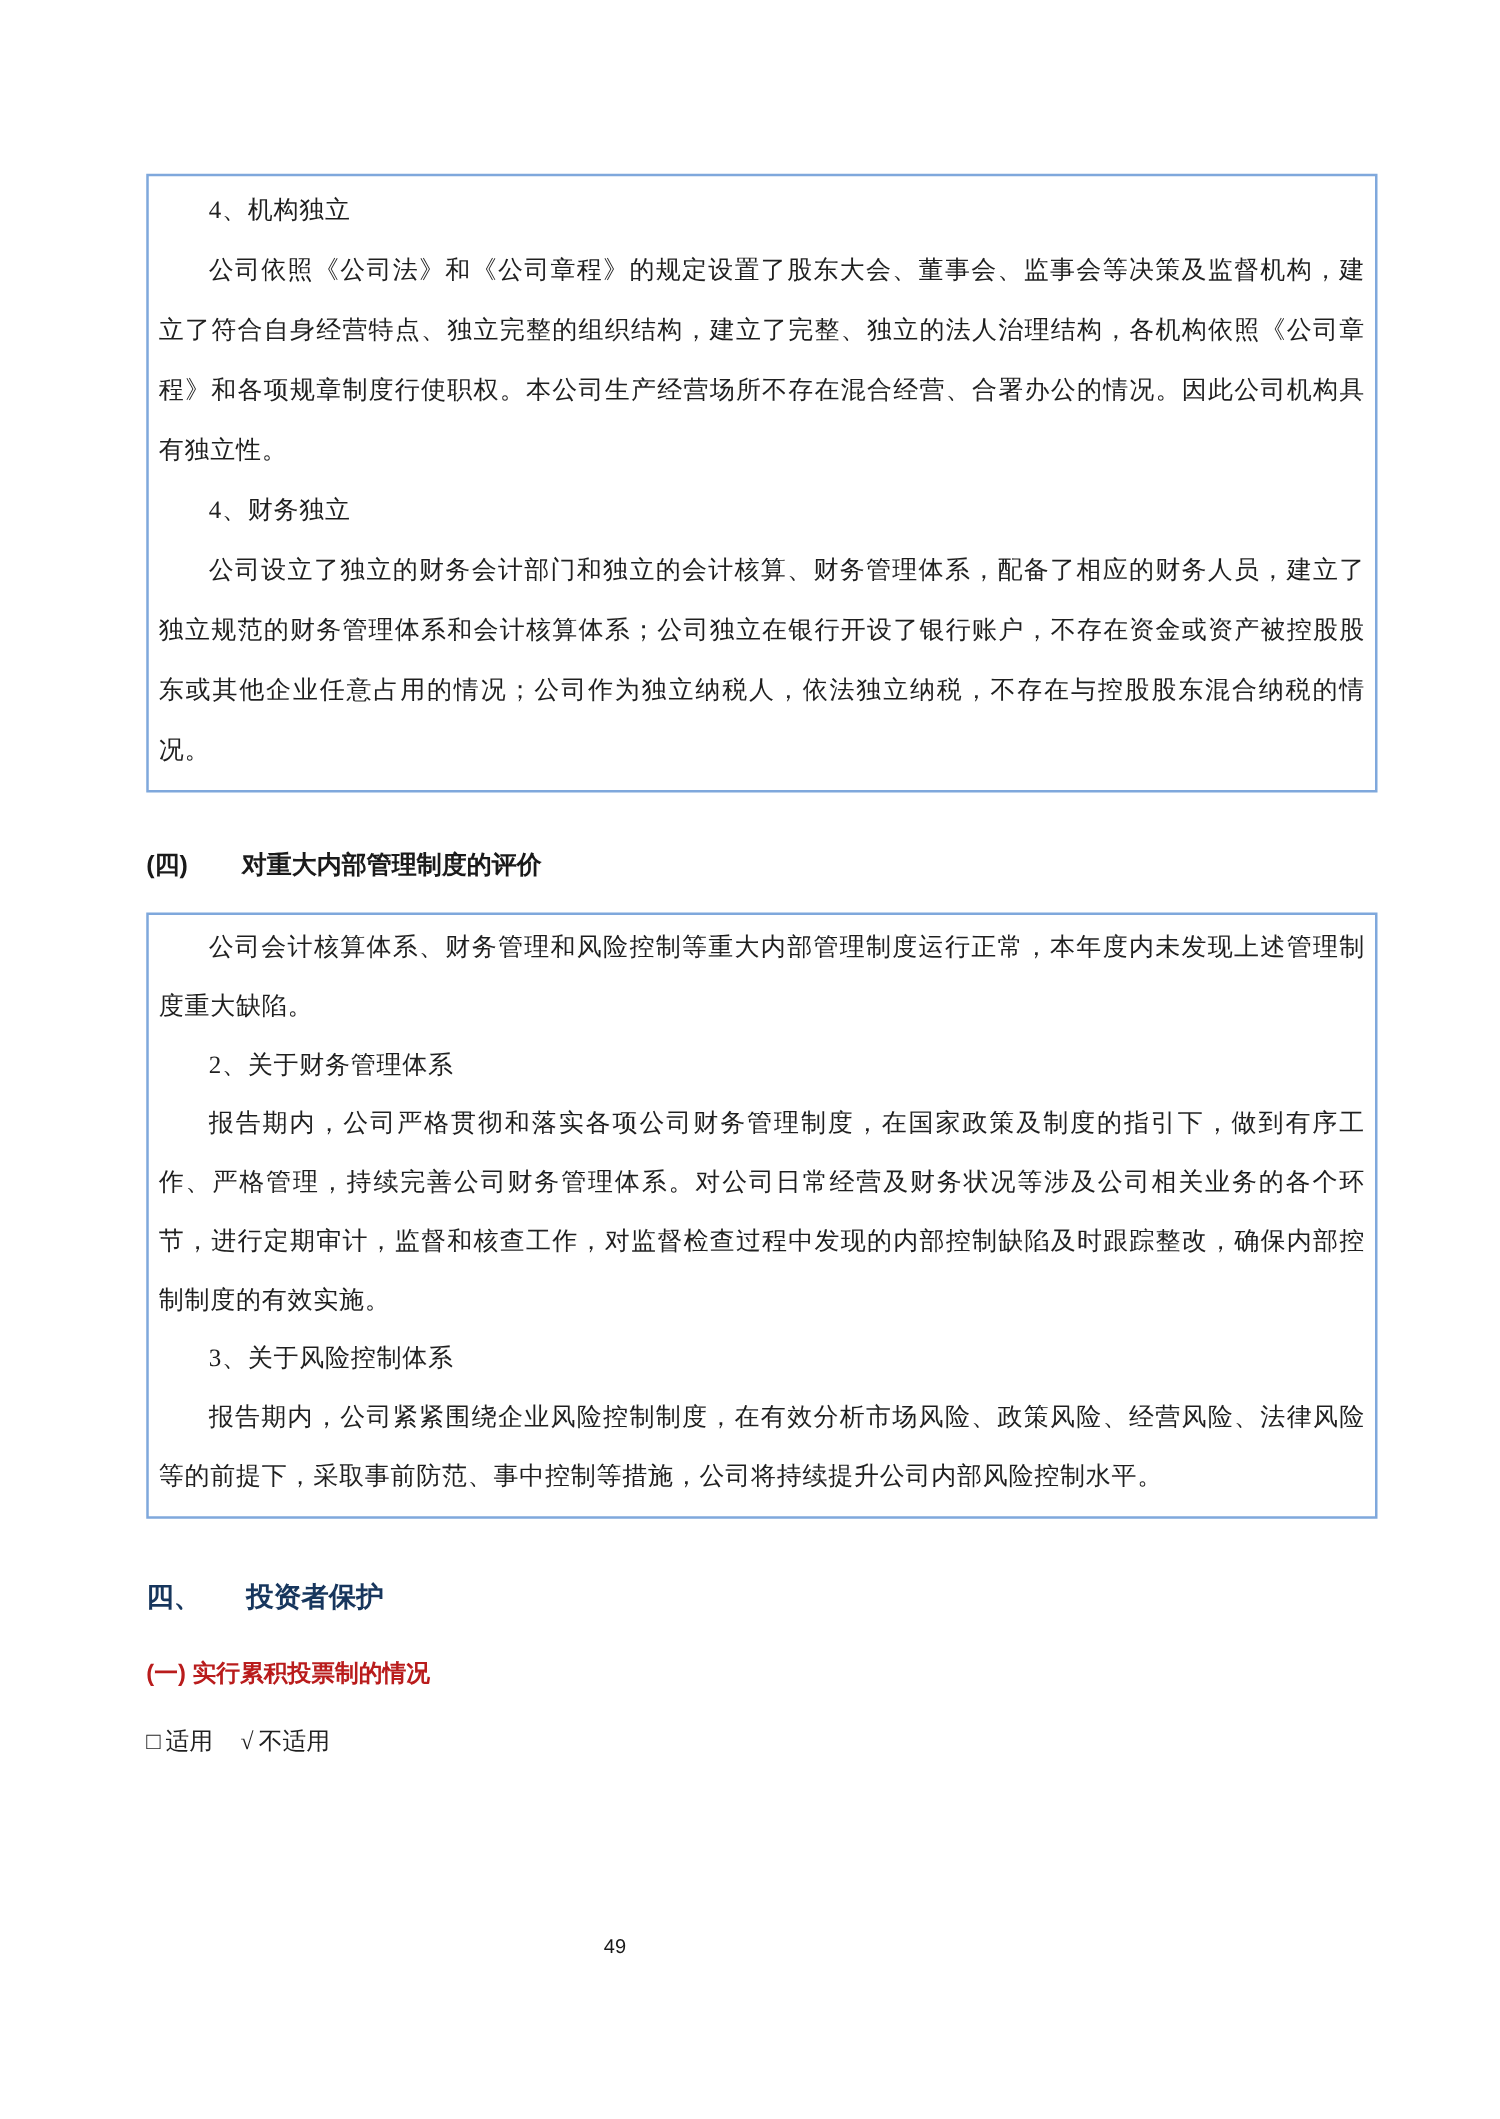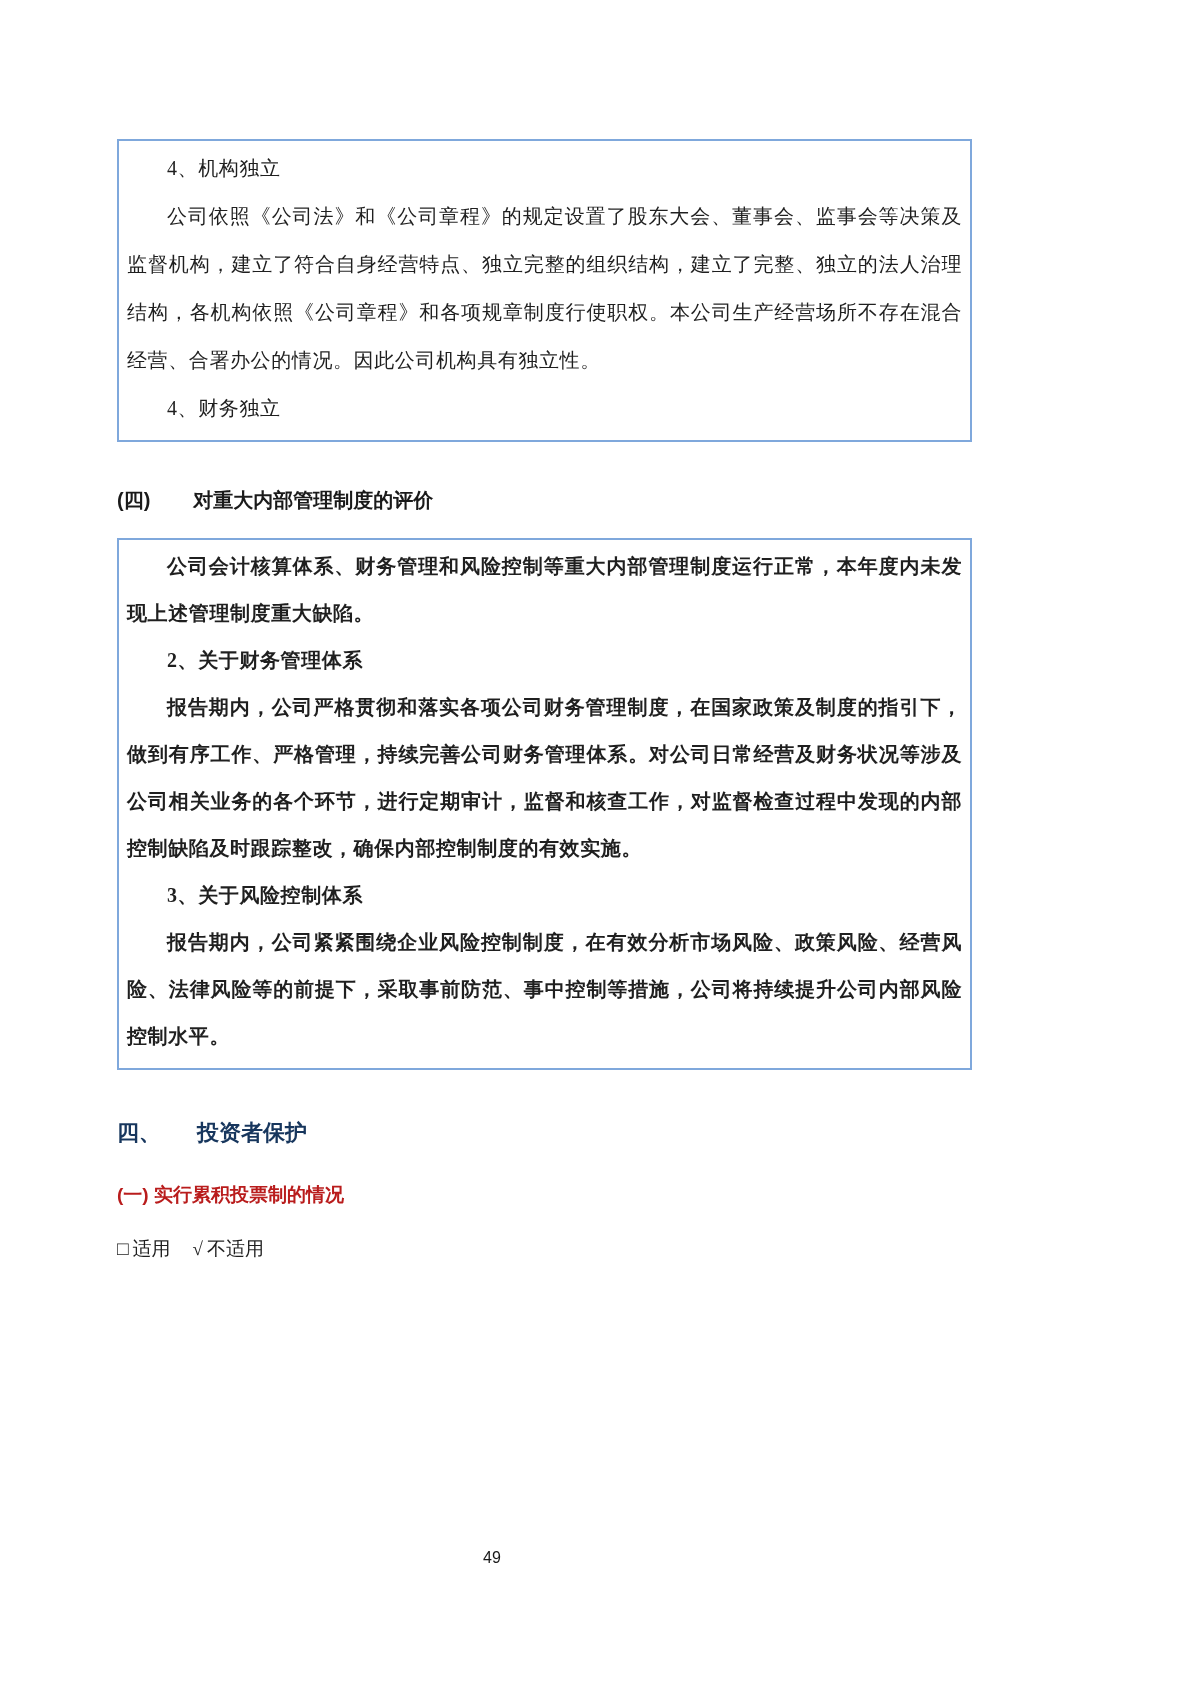--- a/index.html
+++ b/index.html
@@ -14,38 +14,37 @@
     background: #ffffff;
     color: #1f1f1f;
     font-family: "Liberation Serif", "DejaVu Serif", serif;
     overflow: hidden;
     box-sizing: border-box;
   }
   .content {
     position: absolute;
     left: 117px;
     top: 0;
-    width: 855px;
+    width: 985px;
   }
   .bordered-box {
     box-sizing: border-box;
     border: 2px solid #7fa8dc;
     padding: 3px 8px 8px 8px;
     font-size: 20px;
     letter-spacing: 0.6px;
     text-align: justify;
   }
   .box-independence {
     margin-top: 139px;
     line-height: 48px;
   }
   .box-eval {
     margin-top: 24px;
     line-height: 47px;
-    font-weight: bold;
   }
   .para, .sub-h {
     margin: 0;
     text-indent: 2em;
   }
   .section-heading {
     margin-top: 44px;
     font-family: "Liberation Sans", "DejaVu Sans", sans-serif;
     font-weight: bold;
     font-size: 20px;
@@ -106,20 +105,21 @@
 </head>
 <body>
 
 <div class="page">
   <div class="content">
 
     <div class="bordered-box box-independence">
       <p class="sub-h">4、机构独立</p>
       <p class="para">公司依照《公司法》和《公司章程》的规定设置了股东大会、董事会、监事会等决策及监督机构，建立了符合自身经营特点、独立完整的组织结构，建立了完整、独立的法人治理结构，各机构依照《公司章程》和各项规章制度行使职权。本公司生产经营场所不存在混合经营、合署办公的情况。因此公司机构具有独立性。</p>
       <p class="sub-h">4、财务独立</p>
+      <p class="para">公司设立了独立的财务会计部门和独立的会计核算、财务管理体系，配备了相应的财务人员，建立了独立规范的财务管理体系和会计核算体系；公司独立在银行开设了银行账户，不存在资金或资产被控股股东或其他企业任意占用的情况；公司作为独立纳税人，依法独立纳税，不存在与控股股东混合纳税的情况。</p>
     </div>
 
     <div class="section-heading">
       <span class="sec-num">(四)</span>
       <span class="sec-gap"></span>
       <span class="sec-title">对重大内部管理制度的评价</span>
     </div>
 
     <div class="bordered-box box-eval">
       <p class="para">公司会计核算体系、财务管理和风险控制等重大内部管理制度运行正常，本年度内未发现上述管理制度重大缺陷。</p>

